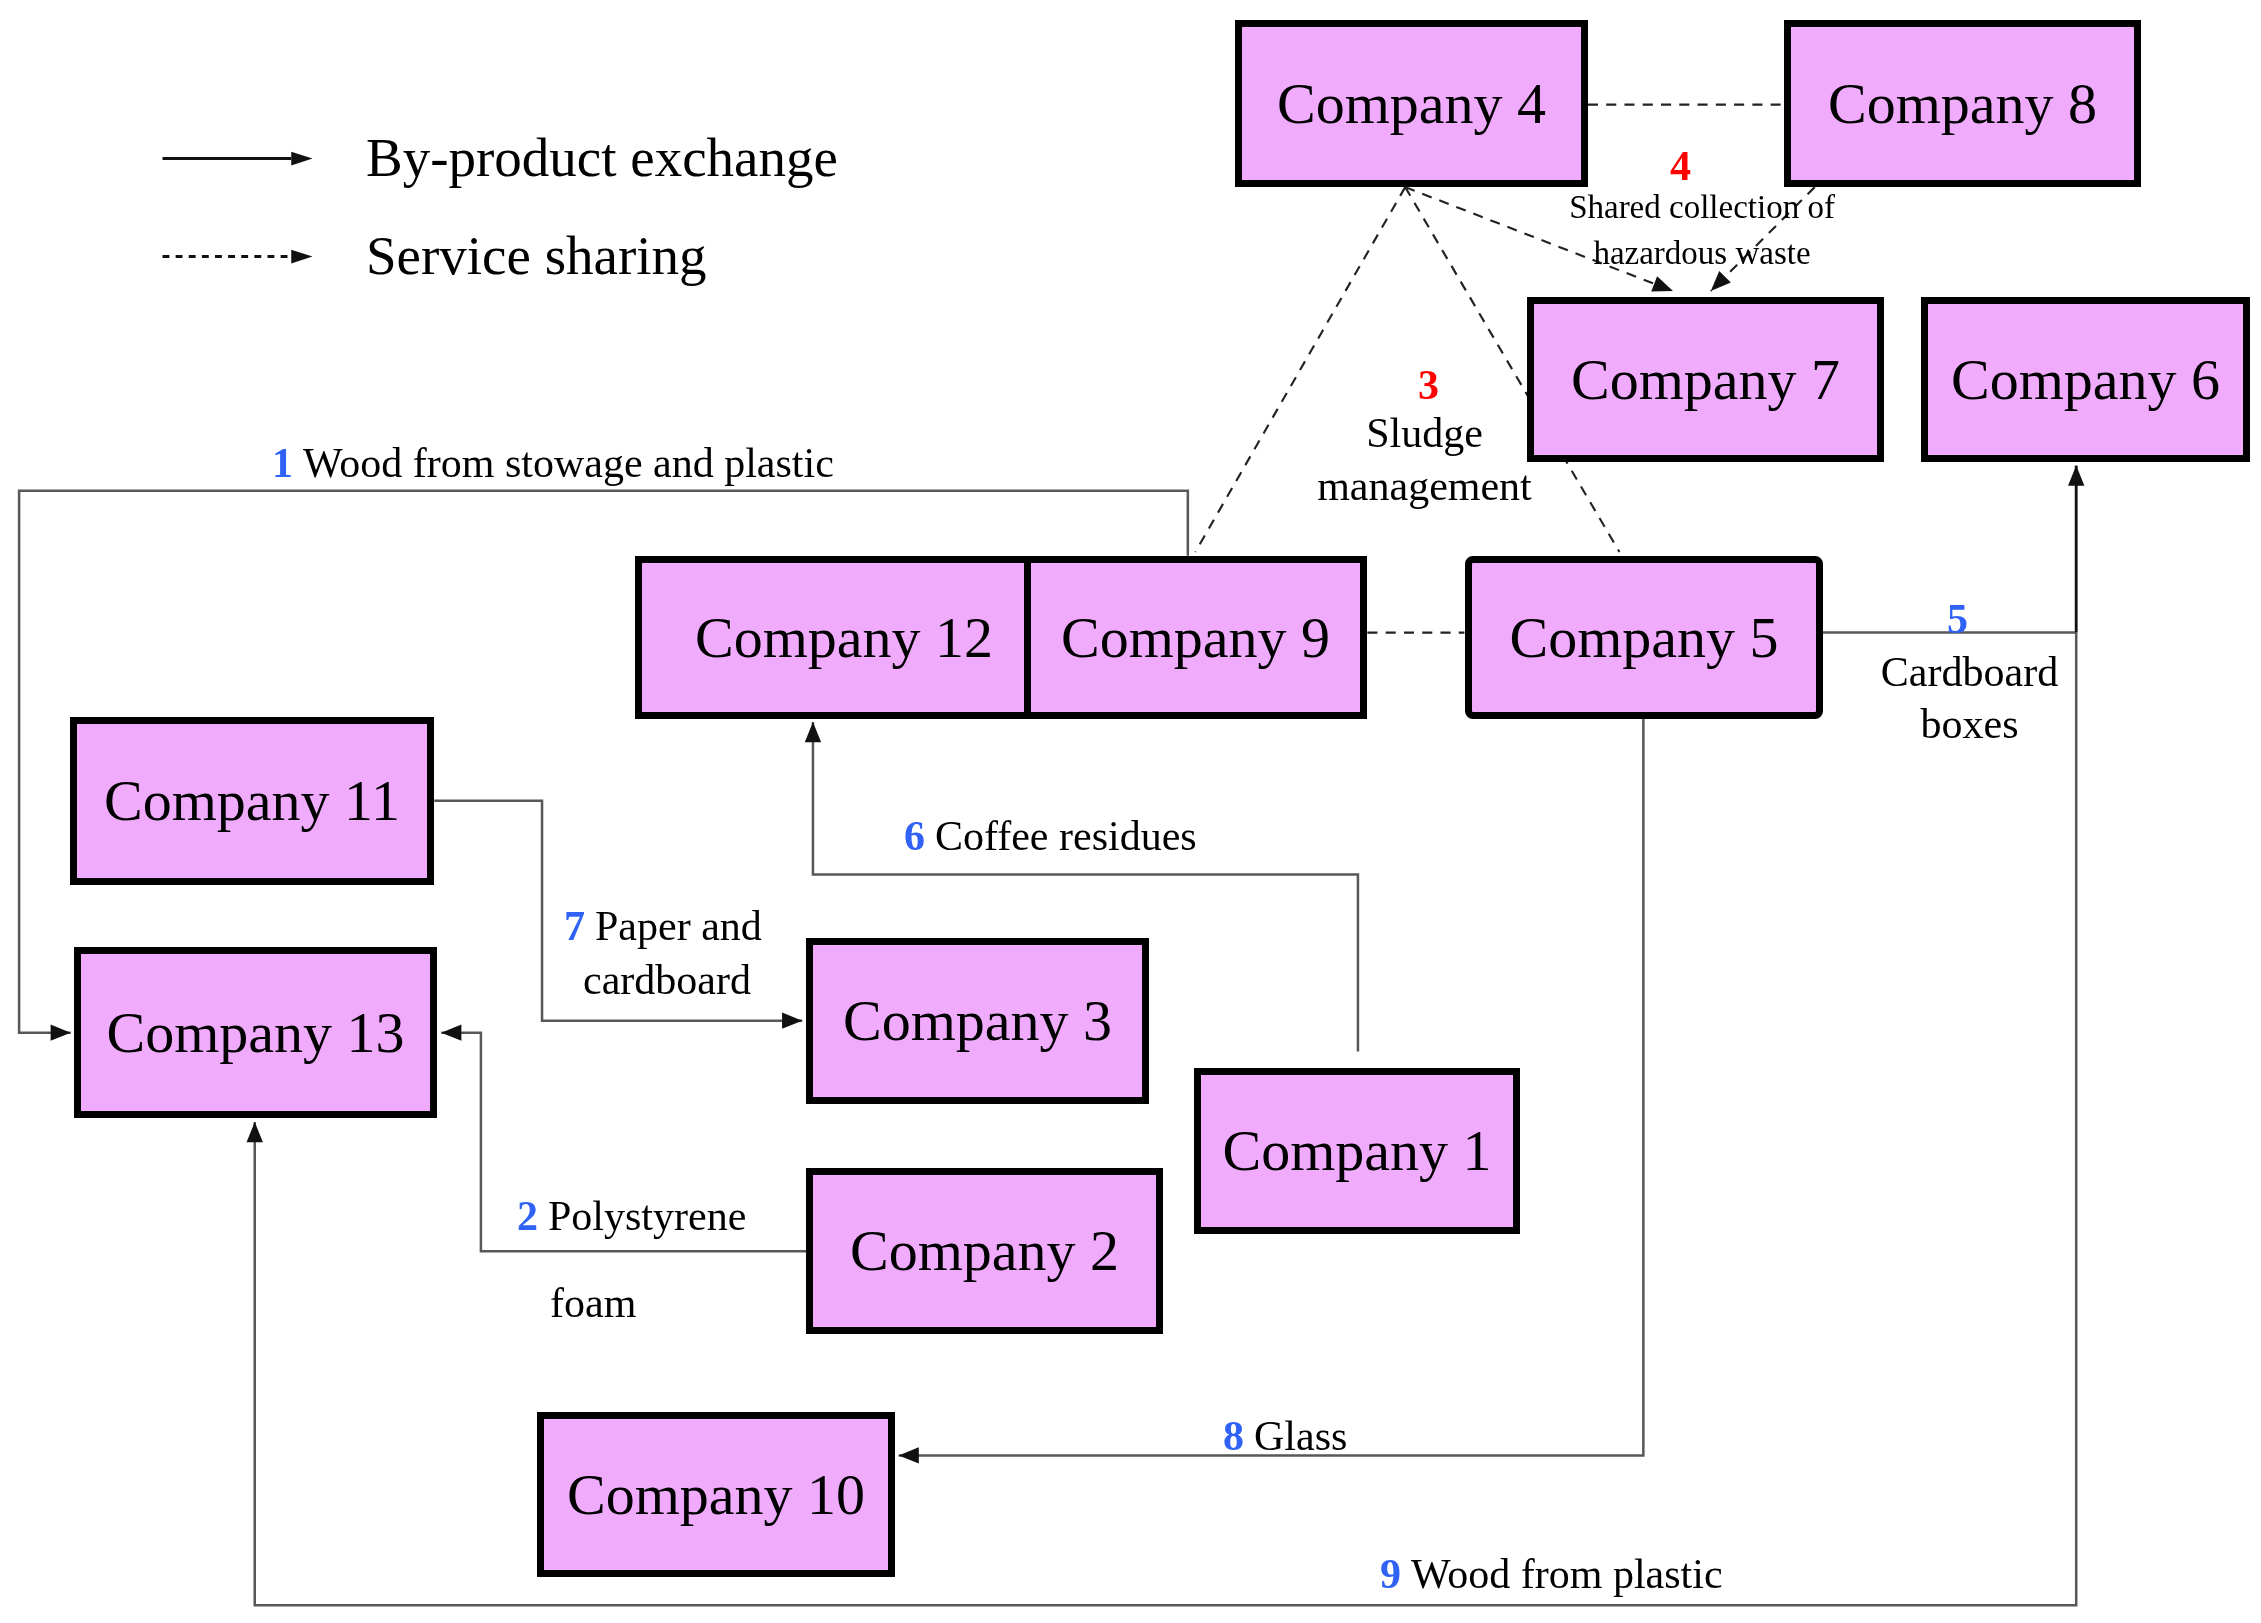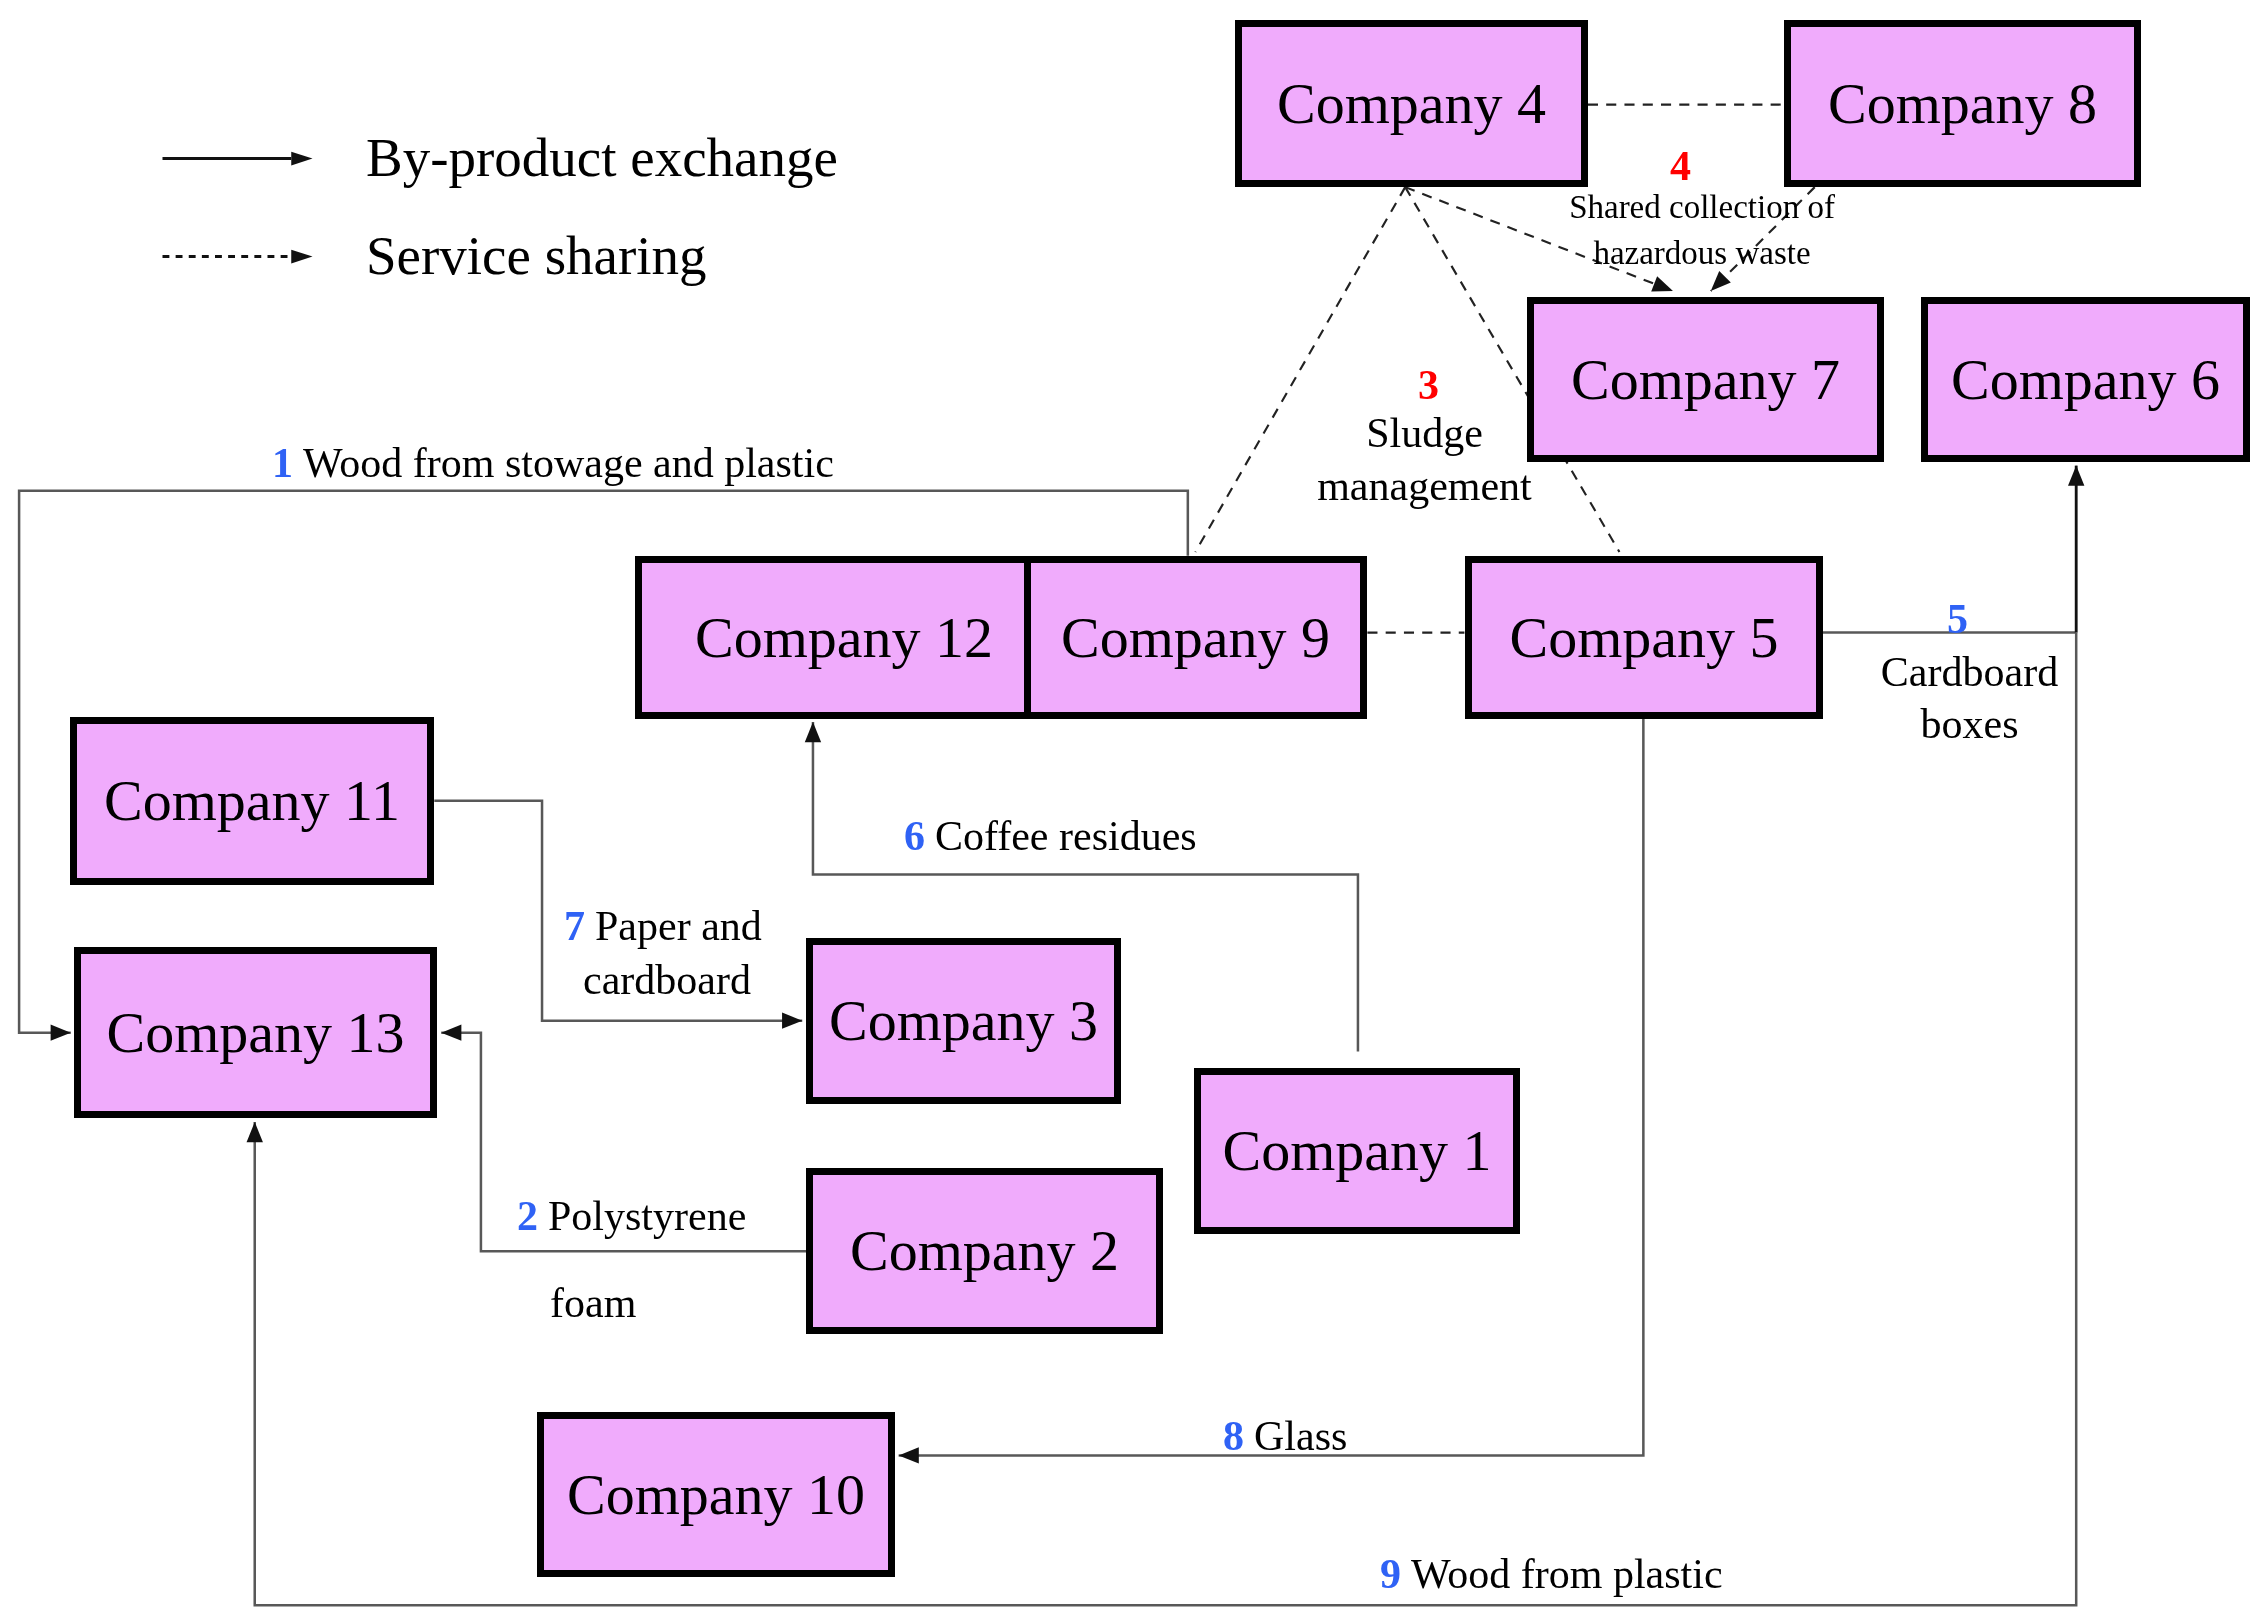--- a/index.html
+++ b/index.html
@@ -77,30 +77,30 @@
       </div>
       <div class="company" style="left: 1921px; top: 297px; width: 329px; height: 165px; border-color: rgb(0, 0, 0);">
         <span>Company 6</span>
       </div>
       <div class="company" style="left: 635px; top: 556px; width: 418px; height: 163px; border-color: rgb(0, 0, 0);">
         <span>Company 12</span>
       </div>
       <div class="company" style="left: 1024px; top: 556px; width: 343px; height: 163px; border-color: rgb(0, 0, 0);">
         <span>Company 9</span>
       </div>
-      <div class="company" style="left: 1465px; top: 556px; width: 358px; height: 163px; border-color: rgb(0, 0, 0);">
+      <div class="company" style="left: 1465px; top: 556px; width: 358px; height: 163px; border-color: rgb(0, 0, 0); border-radius: 8px;">
         <span>Company 5</span>
       </div>
       <div class="company" style="left: 70px; top: 717px; width: 364px; height: 168px; border-color: rgb(0, 0, 0);">
         <span>Company 11</span>
       </div>
       <div class="company" style="left: 74px; top: 947px; width: 363px; height: 171px; border-color: rgb(0, 0, 0);">
         <span>Company 13</span>
       </div>
-      <div class="company" style="left: 806px; top: 938px; width: 315px; height: 166px; border-color: rgb(0, 0, 0);">
+      <div class="company" style="left: 806px; top: 938px; width: 343px; height: 166px; border-color: rgb(0, 0, 0);">
         <span>Company 3</span>
       </div>
       <div class="company" style="left: 1194px; top: 1052px; width: 326px; height: 166px; border-color: rgb(0, 0, 0); margin-top: 16px;">
         <span>Company 1</span>
       </div>
       <div class="company" style="left: 806px; top: 1168px; width: 357px; height: 166px; border-color: rgb(0, 0, 0);">
         <span>Company 2</span>
       </div>
       <div class="company" style="left: 537px; top: 1412px; width: 358px; height: 165px; border-color: rgb(0, 0, 0); justify-content: center;">
         <span>Company 10</span>

